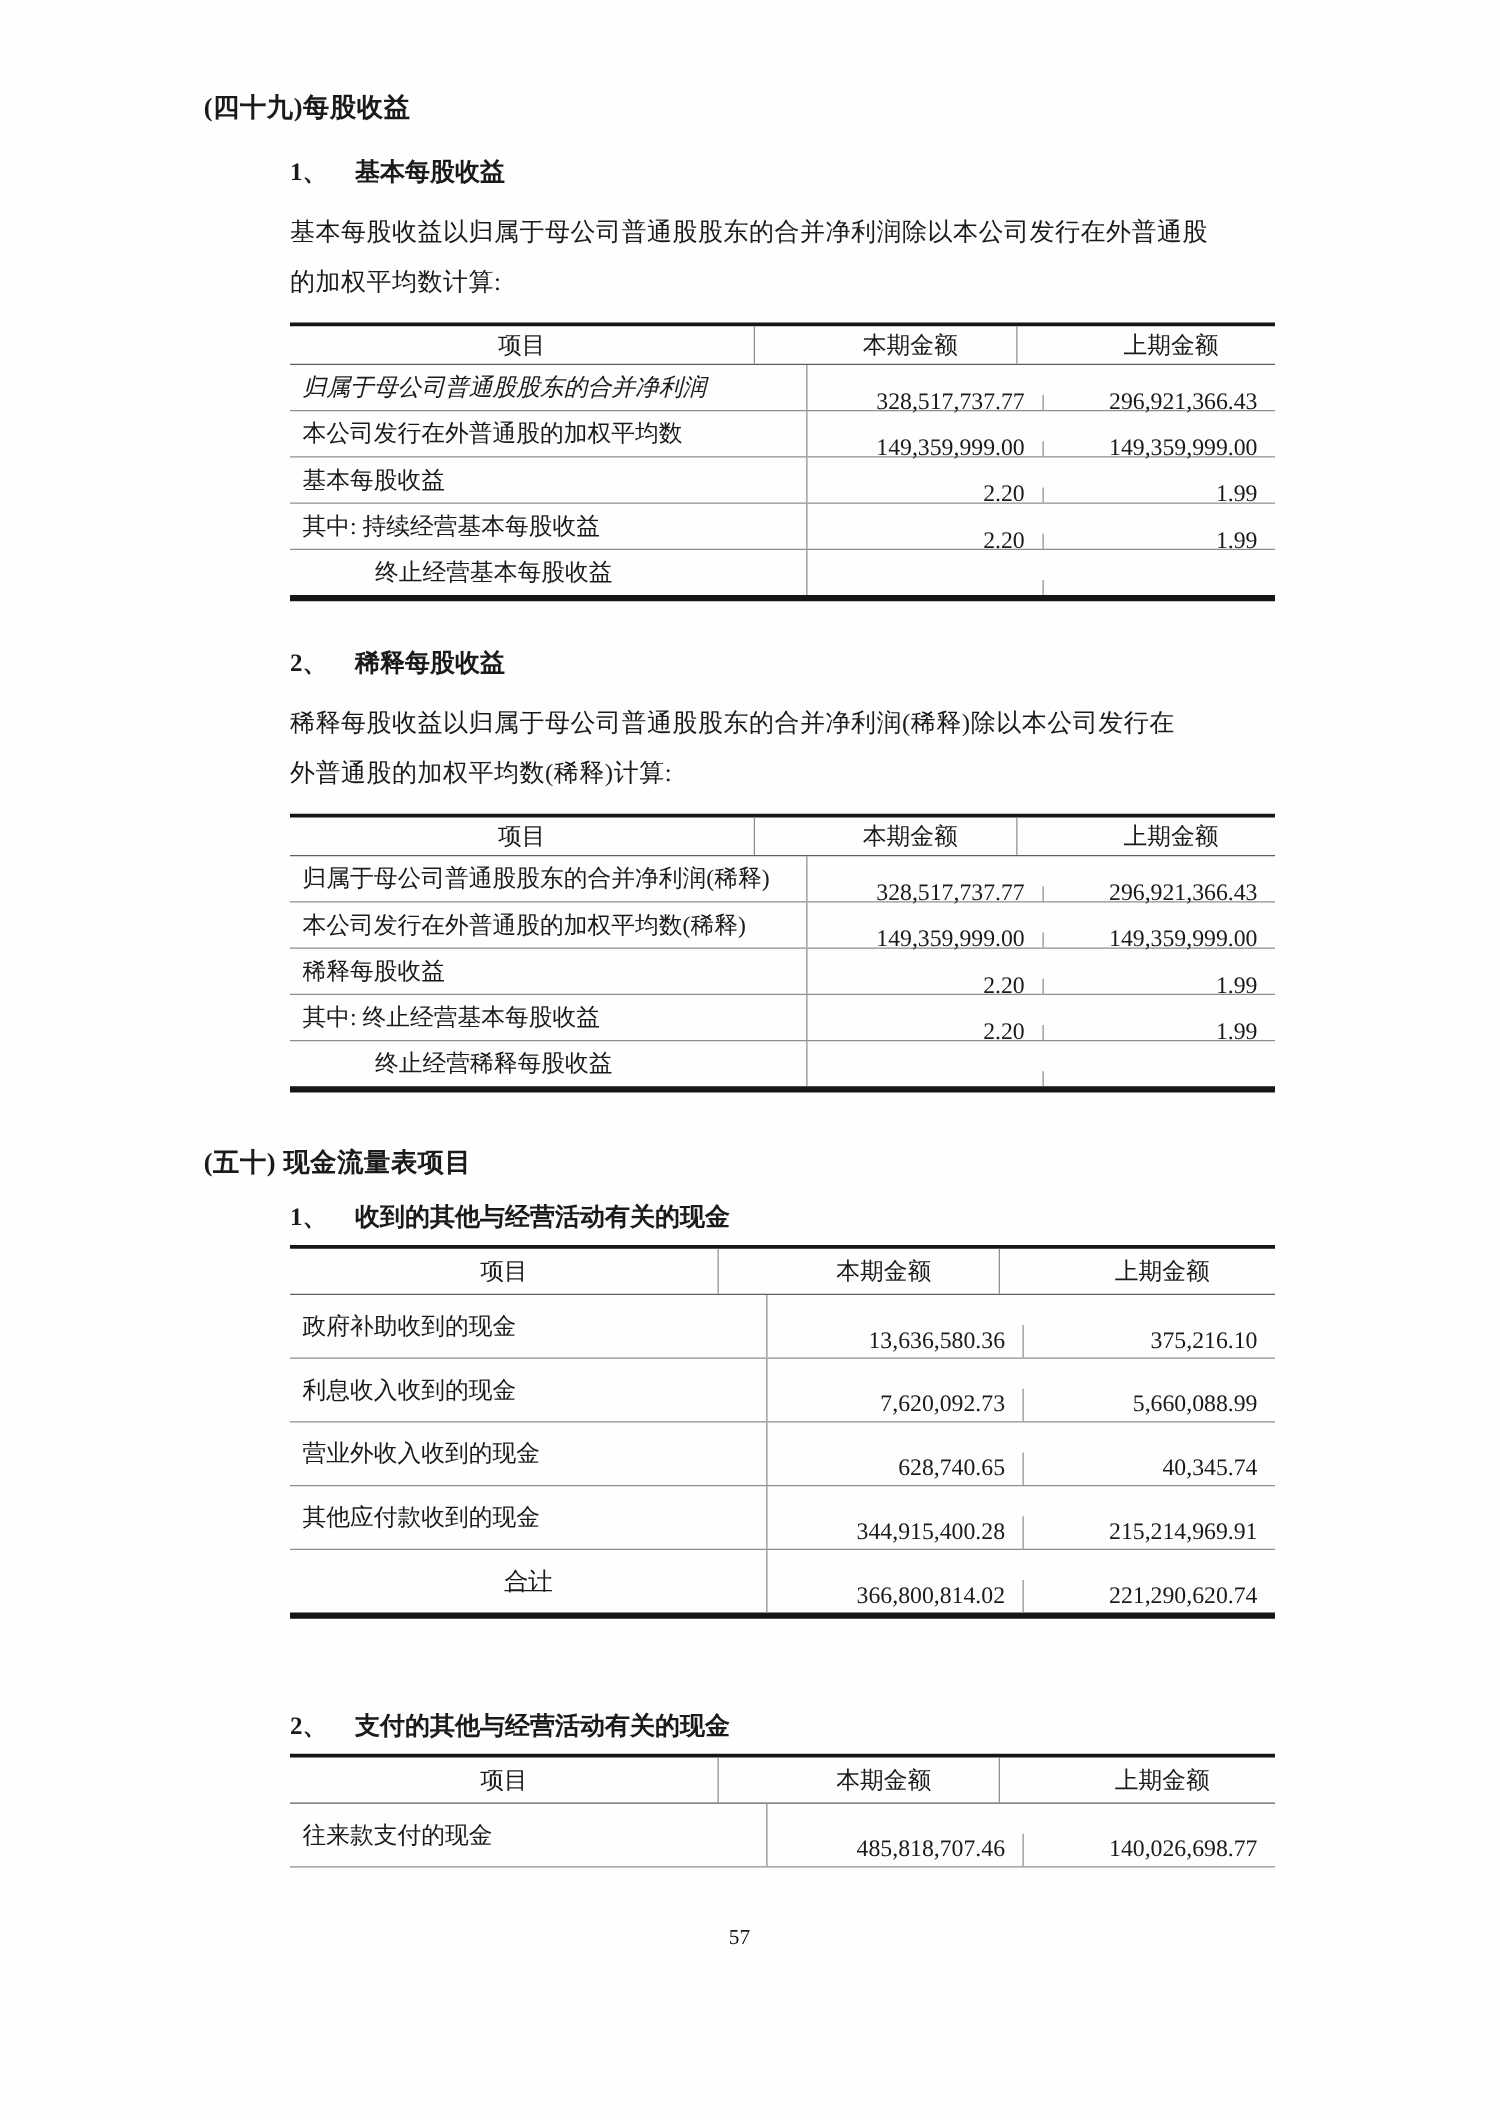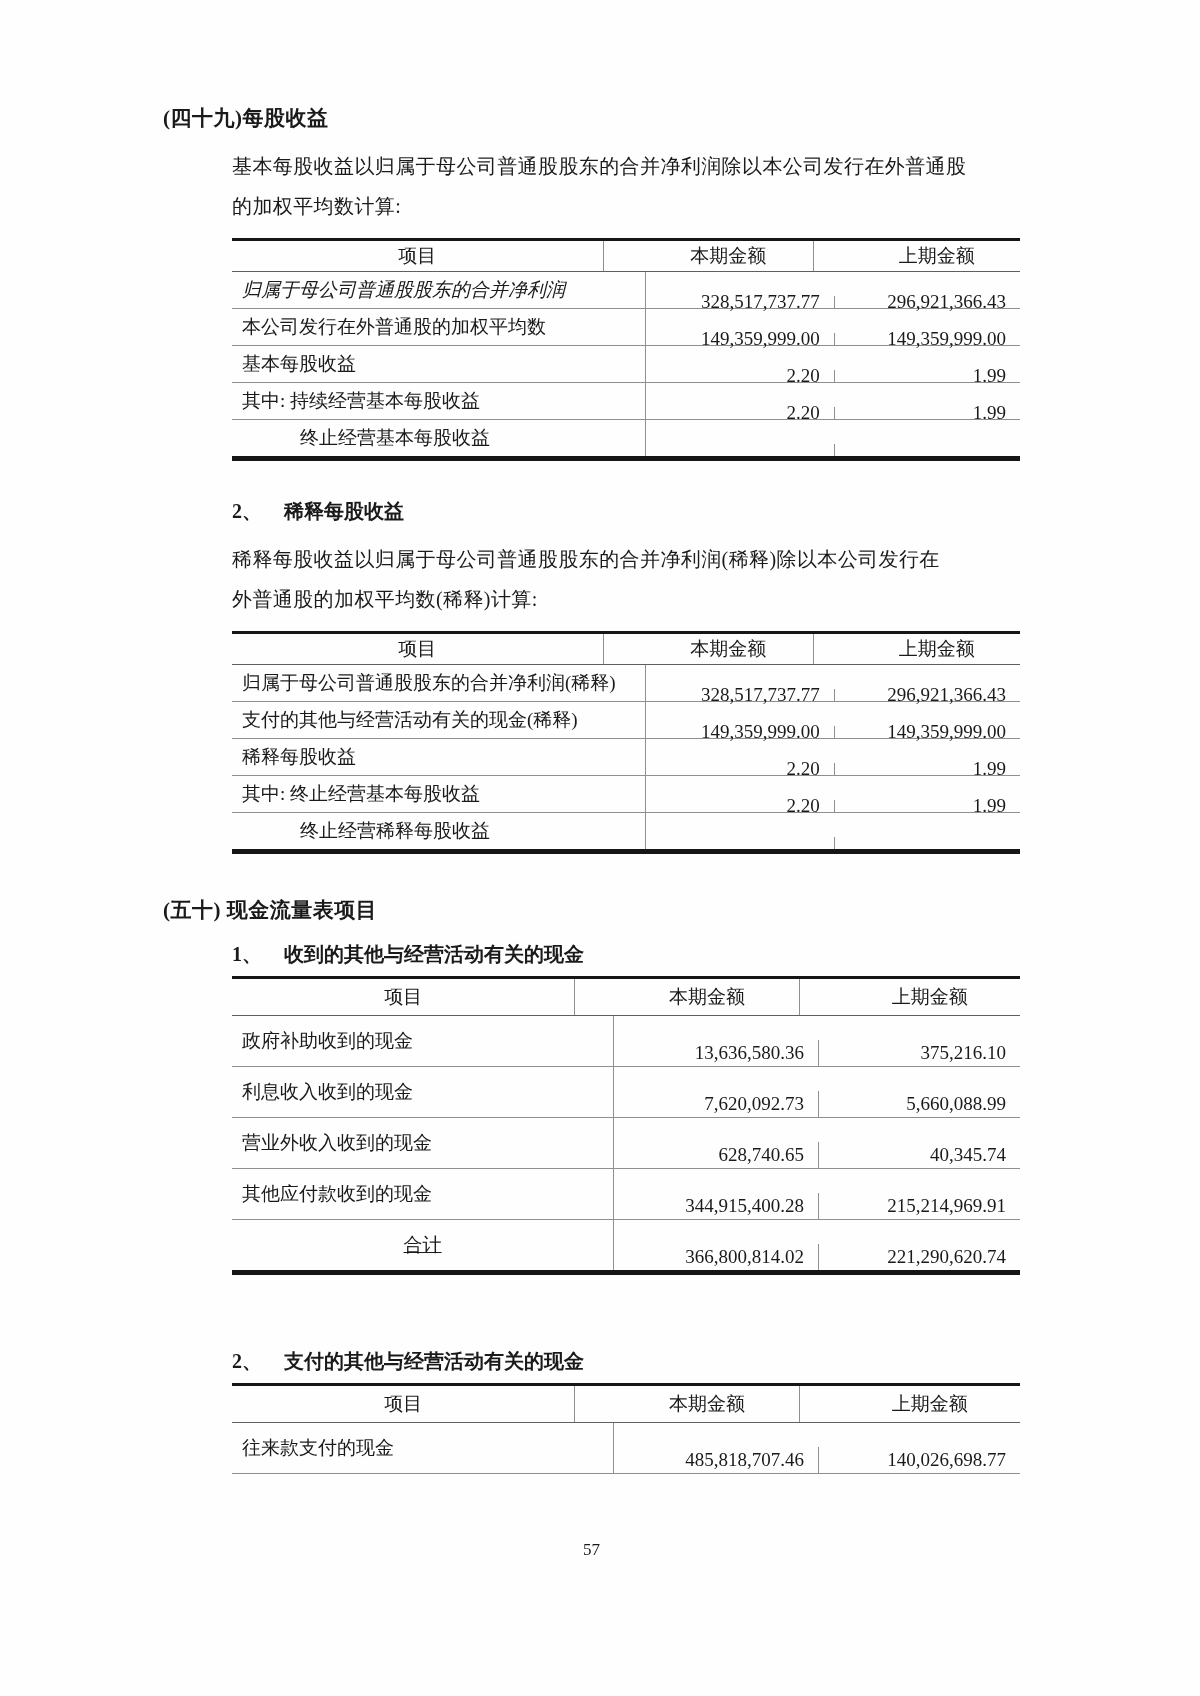--- a/index.html
+++ b/index.html
@@ -7,21 +7,21 @@
     position:relative;
     width:1200px;
     height:1696px;
     margin:0 auto;
     background:#fefefe;
     color:#1a1a1a;
     font-family:"Liberation Serif","DejaVu Serif",serif;
     overflow:hidden;
   }
   .section-heading {
-    margin:104px 0 0 163px;
+    margin:72px 0 0 163px;
     font-size:21px;
     font-weight:bold;
     line-height:28px;
     letter-spacing:0.5px;
   }
   .section-heading.second { margin-top:42px; }
   .sub-heading {
     margin:24px 0 0 232px;
     font-size:20px;
     font-weight:bold;
@@ -80,20 +80,23 @@
     font-size:17px;
   }
 </style>
 </head>
 <body>
 
 <div class="page">
 
   <div class="section-heading">(四十九)每股收益</div>
 
+  <div class="sub-heading">
+    <span class="sub-num">1、</span><span class="sub-title">基本每股收益</span>
+  </div>
 
   <div class="para">
     <span>基本每股收益以归属于母公司普通股股东的合并净利润除以本公司发行在外普通股</span><br>
     <span>的加权平均数计算:</span>
   </div>
 
   <div class="fintable t-eps">
       <div class="trow thead">
         <div class="tcell th" style="width: 52.5%;">项目</div>
         <div class="tcell th" style="width: 24%;">本期金额</div>
@@ -140,21 +143,21 @@
         <div class="tcell th" style="width: 52.5%;">项目</div>
         <div class="tcell th" style="width: 24%;">本期金额</div>
         <div class="tcell th" style="width: 23.5%;">上期金额</div>
       </div>
       <div class="trow">
         <div class="tcell item normal" style="width: 52.5%;">归属于母公司普通股股东的合并净利润(稀释)</div>
         <div class="tcell num" style="width: 24%;">328,517,737.77</div>
         <div class="tcell num" style="width: 23.5%;">296,921,366.43</div>
       </div>
       <div class="trow">
-        <div class="tcell item normal" style="width: 52.5%;">支付的其他与经营活动有关的现金(稀释)</div>
+        <div class="tcell item normal" style="width: 52.5%;">本公司发行在外普通股的加权平均数(稀释)</div>
         <div class="tcell num" style="width: 24%;">149,359,999.00</div>
         <div class="tcell num" style="width: 23.5%;">149,359,999.00</div>
       </div>
       <div class="trow">
         <div class="tcell item normal" style="width: 52.5%;">稀释每股收益</div>
         <div class="tcell num" style="width: 24%;">2.20</div>
         <div class="tcell num" style="width: 23.5%;">1.99</div>
       </div>
       <div class="trow">
         <div class="tcell item normal" style="width: 52.5%;">其中: 终止经营基本每股收益</div>

